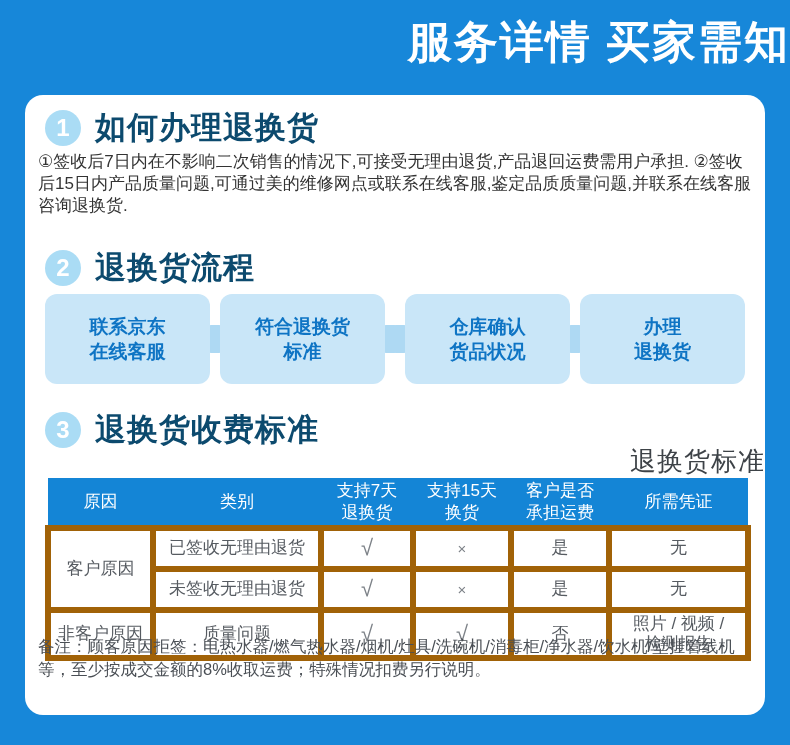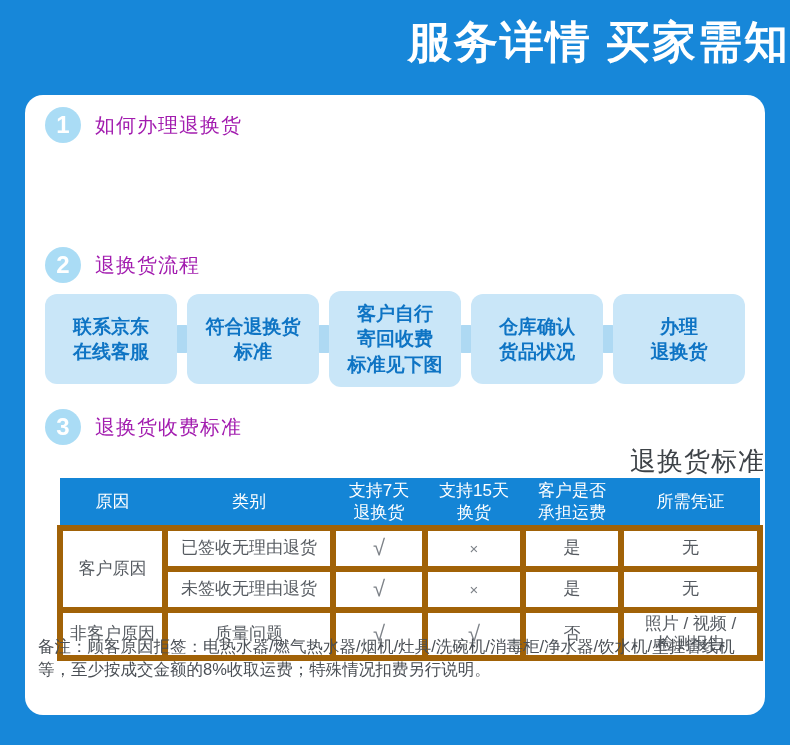--- a/index.html
+++ b/index.html
@@ -28,21 +28,21 @@
   }
   .sec-head { position:absolute; display:flex; align-items:center; gap:14px; }
   .sec-head .num-circle {
     width:36px; height:36px; border-radius:50%;
     background:#aadcf5;
     color:#ffffff; font-weight:900; font-size:24px;
     display:flex; align-items:center; justify-content:center;
     flex:none;
   }
   .sec-head .sec-title {
-    font-size:20px; font-weight:400; color:#a21caf; letter-spacing:1px;
+    font-size:31px; font-weight:700; color:#0c4a6e; letter-spacing:1px;
   }
   #sec1-head { top:12px; left:20px; }
   #para { position:absolute; top:56px; left:13px; right:8px;
           font-size:17px; line-height:22px; color:#333333; }
   #sec2-head { top:152px; left:20px; }
   #flow { position:absolute; top:195px; left:20px; width:700px; height:98px;
           display:flex; align-items:center; }
   .flow-box {
     flex:1; height:90px;
     background:#c9e6f8;
@@ -58,21 +58,21 @@
     flex:none; width:14px; height:28px;
     margin:0 -2px;
     background:#aed9f3;
     border-radius:3px;
     z-index:0;
   }
   #sec3-head { top:314px; left:20px; }
   #tbl-title { position:absolute; top:349px; left:0; width:100%;
                text-align:right; font-size:26px; color:#3d4247;
                font-weight:500; letter-spacing:1px; }
-  #fee-table { position:absolute; top:383px; left:32px; }
+  #fee-table { position:absolute; top:383px; left:20px; }
   table { border-collapse:collapse; table-layout:fixed; width:700px; }
   thead th {
     background:#1485d6; color:#ffffff;
     font-size:17px; font-weight:500;
     height:50px; line-height:1.25;
     white-space:pre-line; border:none;
   }
   tbody td {
     border:6px solid #a16207;
     color:#565b61; font-size:17px;
@@ -89,36 +89,34 @@
 
 <div class="banner-title">服务详情 买家需知</div>
 
 <div class="card">
 
   <div class="sec-head" id="sec1-head">
     <div class="num-circle">1</div>
     <div class="sec-title">如何办理退换货</div>
   </div>
 
+  <div id="para">①签收后7日内在不影响二次销售的情况下,可接受无理由退货,产品退回运费需用户承担. ②签收后15日内产品质量问题,可通过美的维修网点或联系在线客服,鉴定品质质量问题,并联系在线客服咨询退换货.</div>
 
   <div class="sec-head" id="sec2-head">
     <div class="num-circle">2</div>
     <div class="sec-title">退换货流程</div>
   </div>
 
   <div id="flow">
     <div class="flow-box">联系京东
 在线客服</div>
     <div class="flow-conn"></div>
     <div class="flow-box">符合退换货
 标准</div>
     <div class="flow-conn"></div>
-    <div class="flow-box tall">客户自行
-寄回收费
-标准见下图</div>
     <div class="flow-conn"></div>
     <div class="flow-box">仓库确认
 货品状况</div>
     <div class="flow-conn"></div>
     <div class="flow-box">办理
 退换货</div>
   </div>
 
   <div class="sec-head" id="sec3-head">
     <div class="num-circle">3</div>

